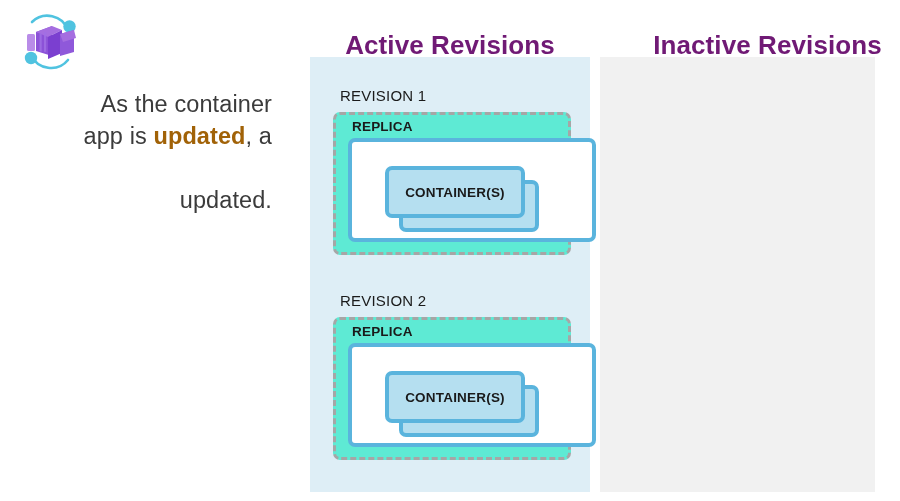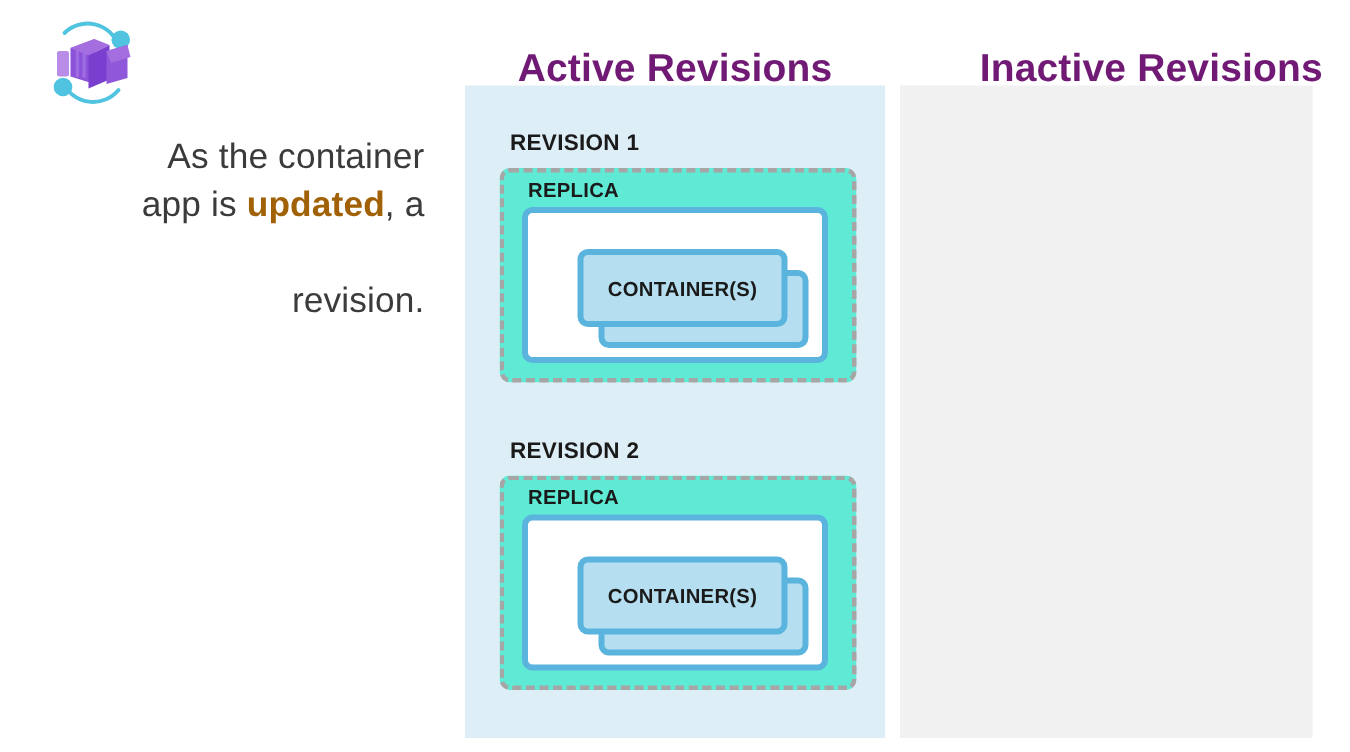--- a/index.html
+++ b/index.html
@@ -12,21 +12,21 @@
     height: 501px;
     position: relative;
     overflow: hidden;
     font-family: "Liberation Sans", sans-serif;
     color: #262626;
   }
 
   
   #left-column {
     position: absolute;
-    left: 11px;
+    left: 0;
     top: 0;
     width: 300px;
     height: 428px;
   }
 
   #brand-logo {
     position: absolute;
     left: 14px;
     top: 10px;
     width: 72px;
@@ -92,21 +92,21 @@
   .revision-group {
     position: absolute;
     left: 23px;
     width: 238px;
   }
   #revision-group-1 { top: 30px; }
   #revision-group-2 { top: 235px; }
 
   .revision-label {
     font-size: 15px;
-    font-weight: 700;
+    font-weight: 400;
     color: #1a1a1a;
     letter-spacing: 0.2px;
     margin: 0 0 8px 7px;
   }
 
   .revision-box {
     position: relative;
     height: 143px;
     border: 3px dashed #a6a6a6;
     border-radius: 7px;
@@ -122,21 +122,21 @@
     font-weight: 700;
     color: #1a1a1a;
     letter-spacing: 0.2px;
   }
 
   
   .replica-frame {
     position: absolute;
     left: 12px;
     top: 23px;
-    width: 204px;
+    width: 248px;
     height: 104px;
     border: 4px solid #5ab4dd;
     border-radius: 7px;
     background: #ffffff;
     box-sizing: border-box;
   }
 
   
   .container-card {
     position: absolute;
@@ -192,21 +192,21 @@
 
       <rect x="25.5" y="23.5" width="2.2" height="18" fill="#a070e4" opacity="0.85"></rect>
       <rect x="30" y="22.3" width="2.2" height="19.5" fill="#a070e4" opacity="0.85"></rect>
     </svg>
   </div>
 
   <div id="caption-text">
     <span>As the container</span><br>
     <span>app is </span><b>updated</b><span>, a</span><br>
     <br>
-    <span>revision.</span>
+    <span>updated.</span>
   </div>
 
 </div>
 
 <div class="column-heading" id="heading-active">Active Revisions</div>
 
 <div class="column-heading" id="heading-inactive">Inactive Revisions</div>
 
 <div id="panel-active">
 

